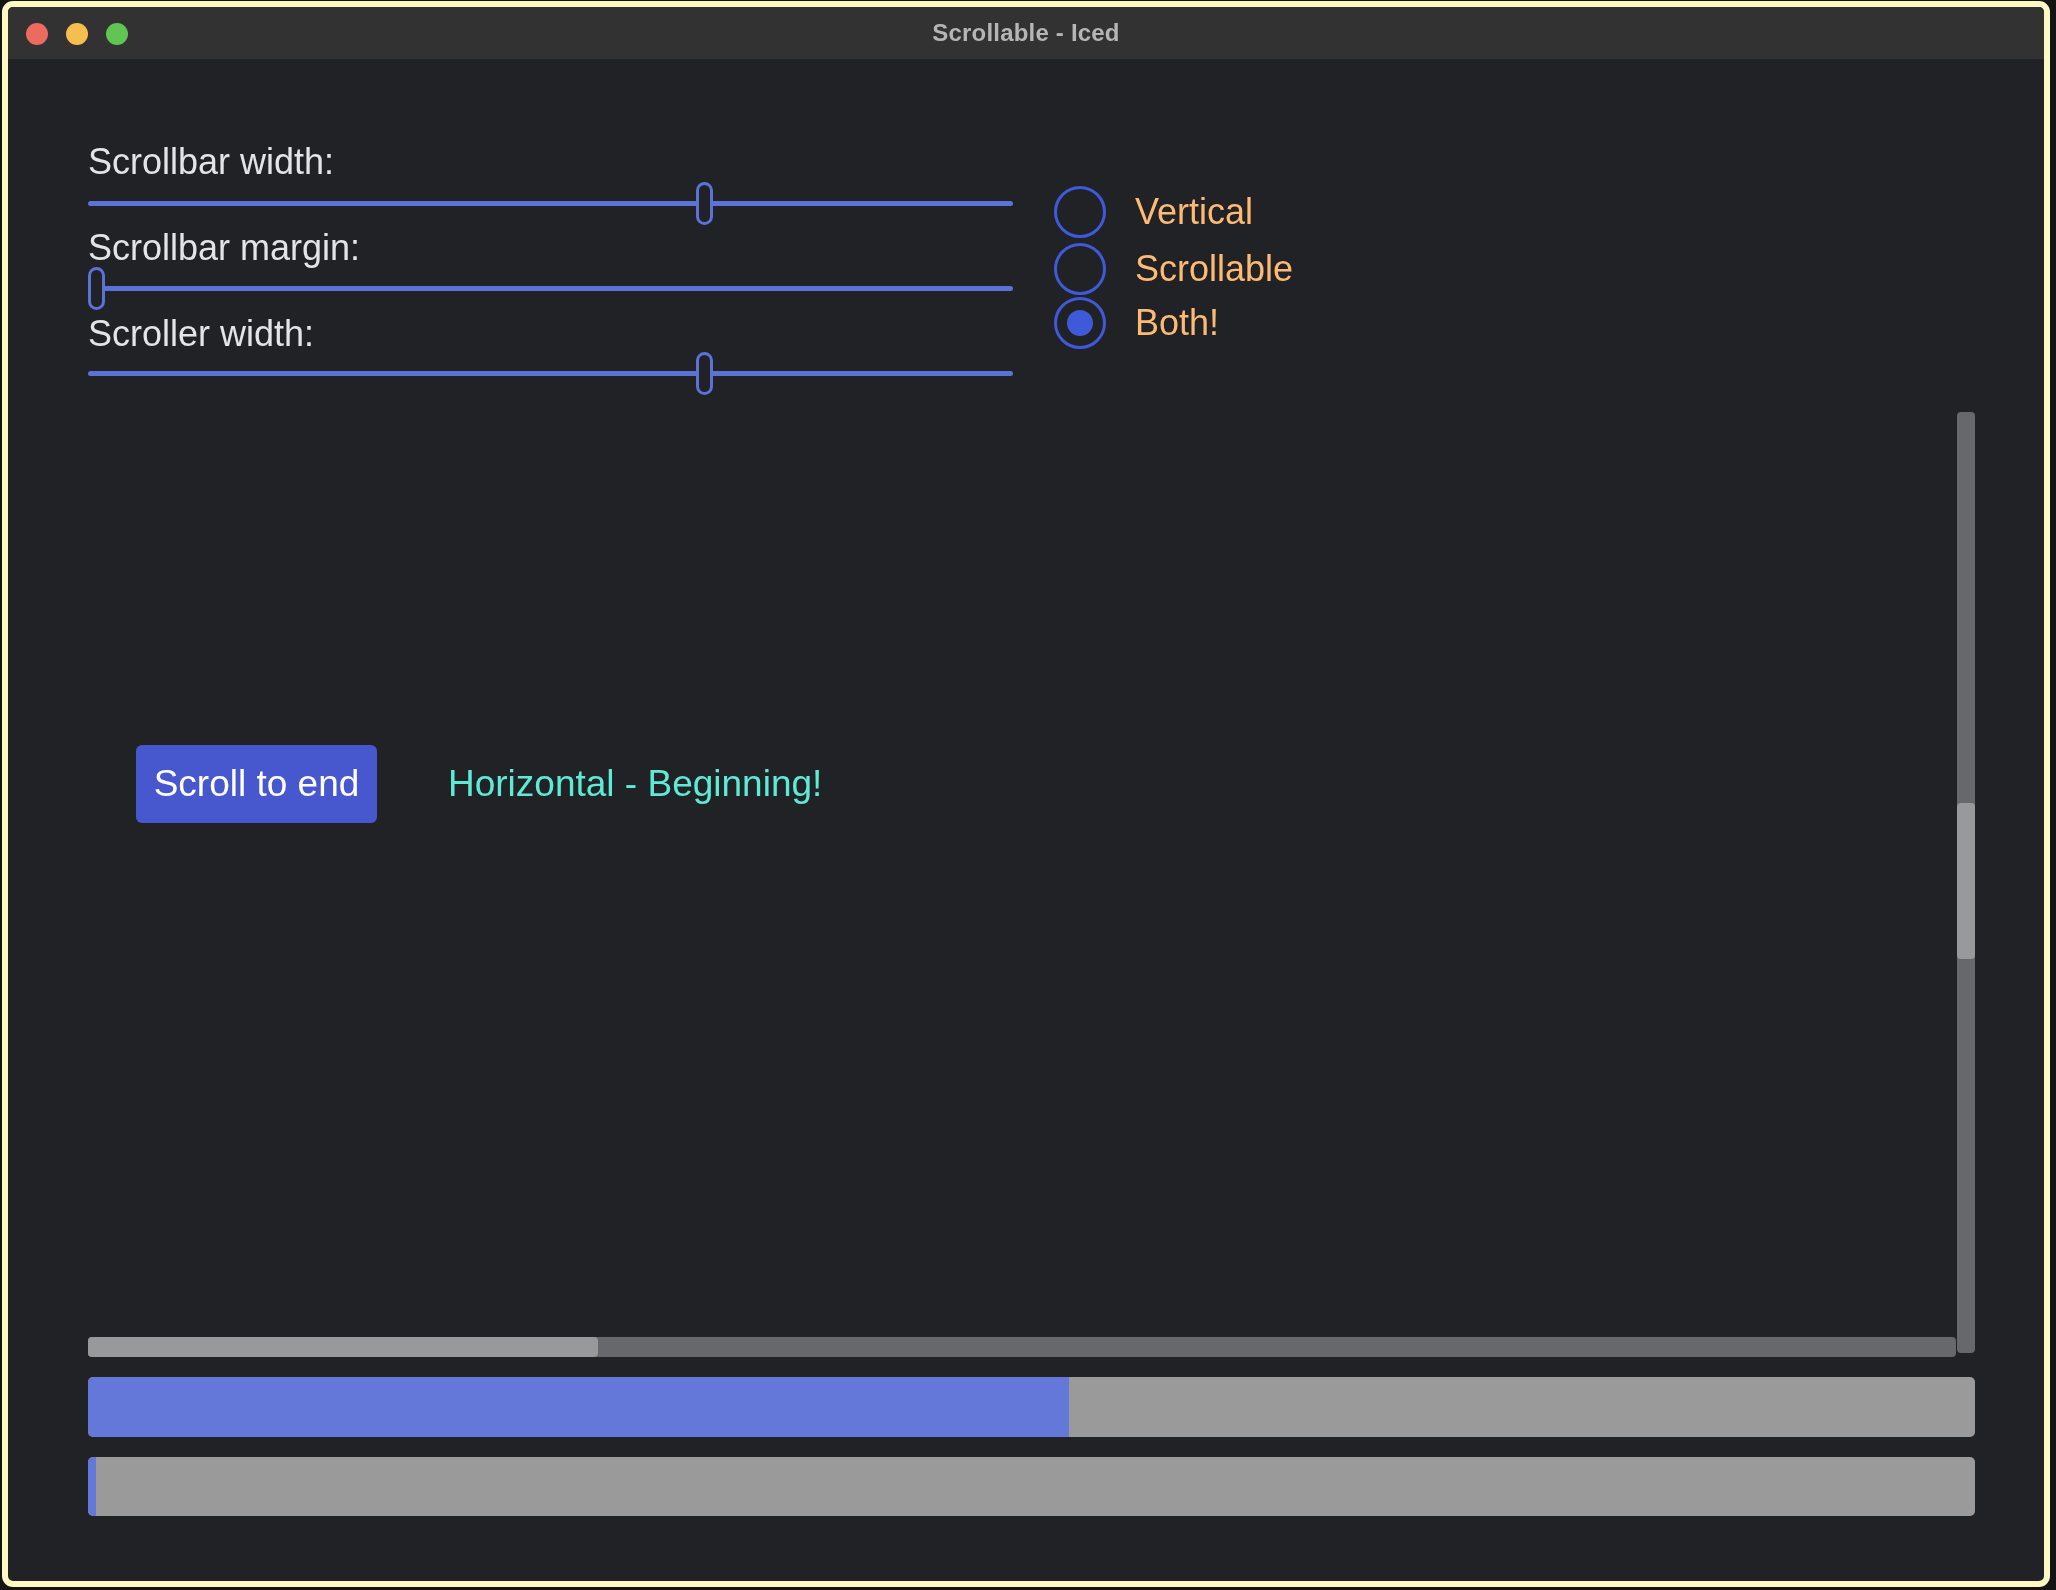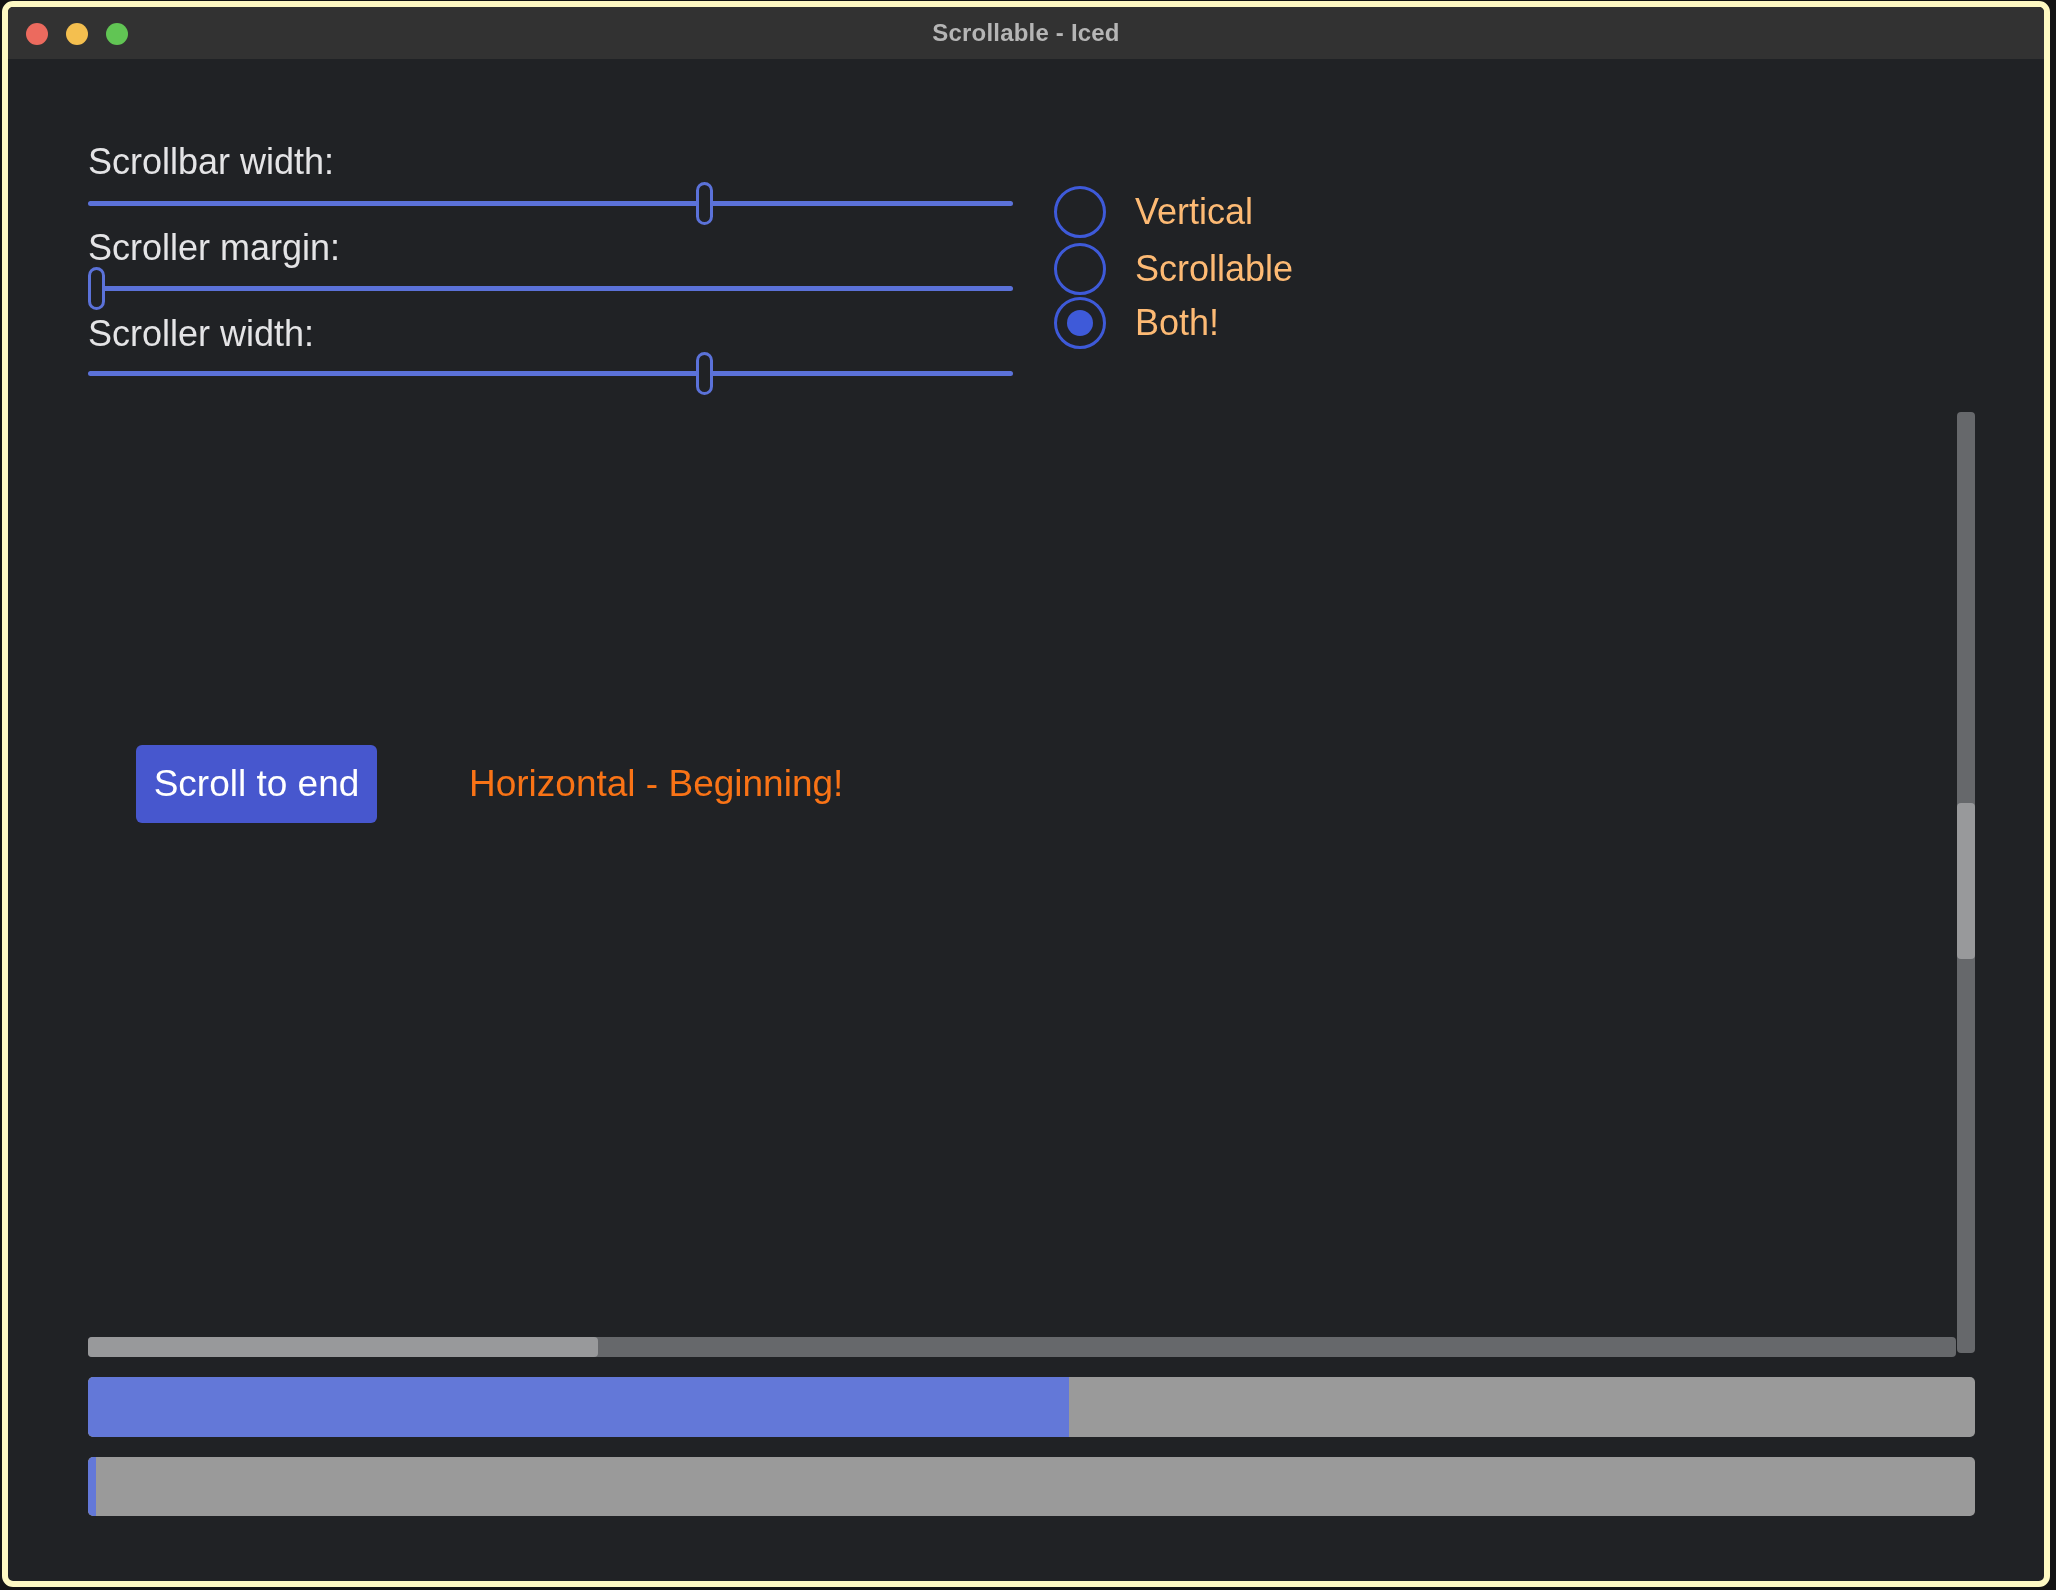--- a/index.html
+++ b/index.html
@@ -26,22 +26,22 @@
   .radio-row{position:absolute;left:1046px;display:flex;align-items:center;gap:29px;height:52px;}
   .radio-circle{width:52px;height:52px;box-sizing:border-box;border:3px solid var(--radio_accent,#3E5AD9);
     border-radius:50%;display:flex;align-items:center;justify-content:center;flex:0 0 auto;}
   .radio-dot{width:26px;height:26px;border-radius:50%;background:var(--radio_accent,#3E5AD9);display:none;}
   .radio-row.selected .radio-dot{display:block;}
   .radio-label{font-size:36px;color:#fdba74;white-space:nowrap;}
   
   .btn{position:absolute;left:128px;top:738px;width:241px;height:78px;background:var(--button_bg,#4757CE);
     border:none;border-radius:6px;color:#ffffff;font-size:37px;font-family:inherit;cursor:pointer;
     display:flex;align-items:center;justify-content:center;}
-  .status{position:absolute;left:461px;top:738px;height:78px;display:flex;align-items:center;
-    font-size:37px;color:#f97316;white-space:nowrap;}
+  .status{position:absolute;left:440px;top:738px;height:78px;display:flex;align-items:center;
+    font-size:37px;color:#5eead4;white-space:nowrap;}
   
   .v-track{position:absolute;left:1949px;width:18px;background:var(--scrollbar_track,#66686B);border-radius:4px;}
   .v-thumb{position:absolute;left:1949px;width:18px;background:var(--scrollbar_thumb,#98999B);border-radius:4px;}
   .h-track{position:absolute;top:1330px;height:20px;background:var(--scrollbar_track,#66686B);border-radius:4px;}
   .h-thumb{position:absolute;top:1330px;height:20px;background:var(--scrollbar_thumb,#98999B);border-radius:4px;}
   
   .progress{position:absolute;left:80px;width:1887px;height:60px;background:var(--progress_track,#9A9A9A);
     border-radius:5px;overflow:hidden;}
   .progress .fill{height:100%;background:var(--progress_fill,#6378D8);border-radius:5px 0 0 5px;}
   .progress.p2{height:59px;}
@@ -58,21 +58,21 @@
         <span class="light min"></span>
         <span class="light max"></span>
       </div>
       <div class="title">Scrollable - Iced</div>
     </div>
 
     <div class="lbl" style="left:80px;top:133px">Scrollbar width:</div>
     <div class="rail" style="top:194px"></div>
     <div class="handle" style="top: 175px; left: 688px;"></div>
 
-    <div class="lbl" style="left:80px;top:219px">Scroller margin:</div>
+    <div class="lbl" style="left:80px;top:219px">Scrollbar margin:</div>
     <div class="rail" style="top:279px"></div>
     <div class="handle" style="top: 260px; left: 80px;"></div>
 
     <div class="lbl" style="left:80px;top:305px">Scroller width:</div>
     <div class="rail" style="top:364px"></div>
     <div class="handle" style="top: 345px; left: 688px;"></div>
 
 
     <div class="radio-row" style="top:179px">
       <span class="radio-circle"></span>

